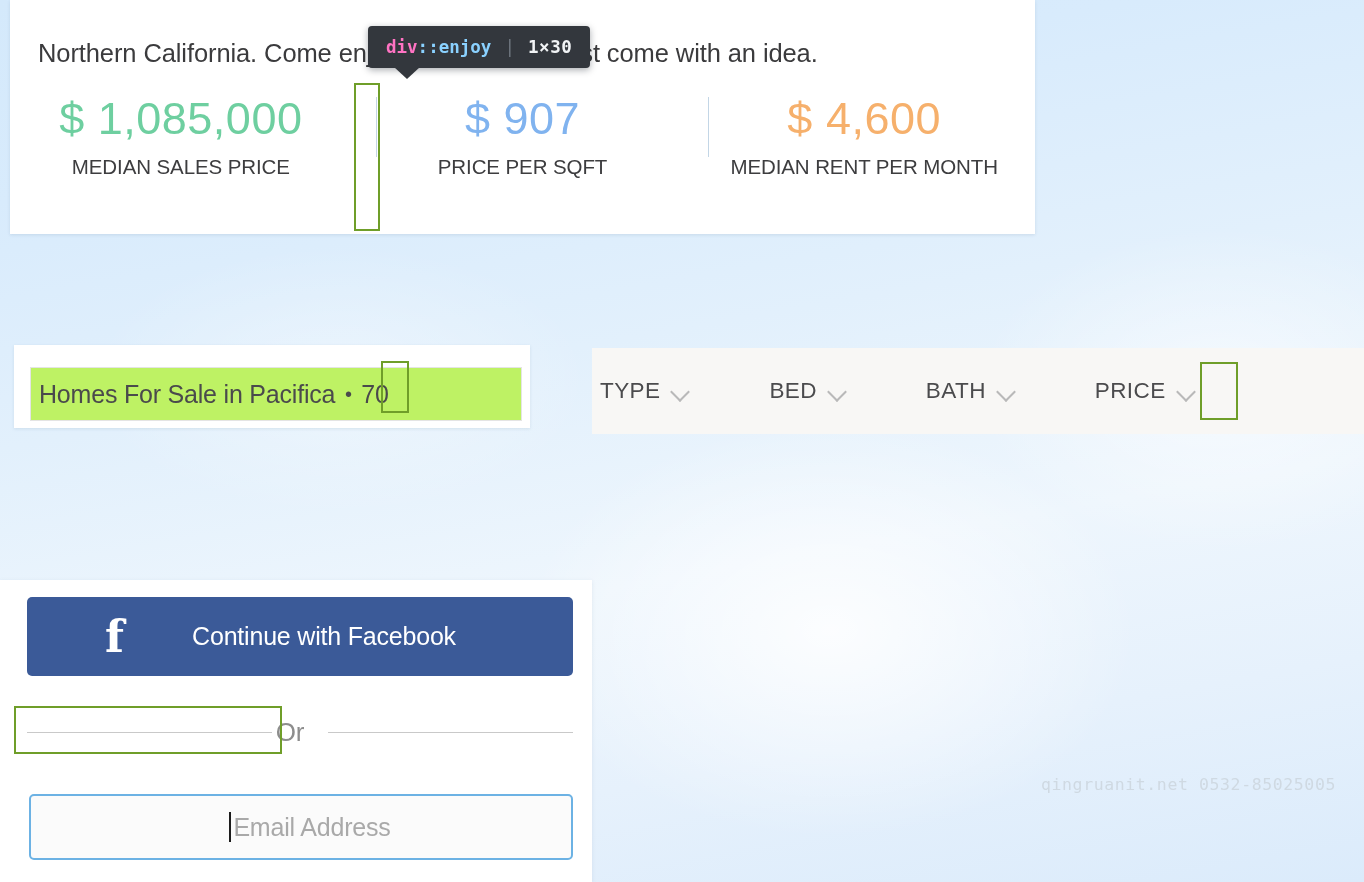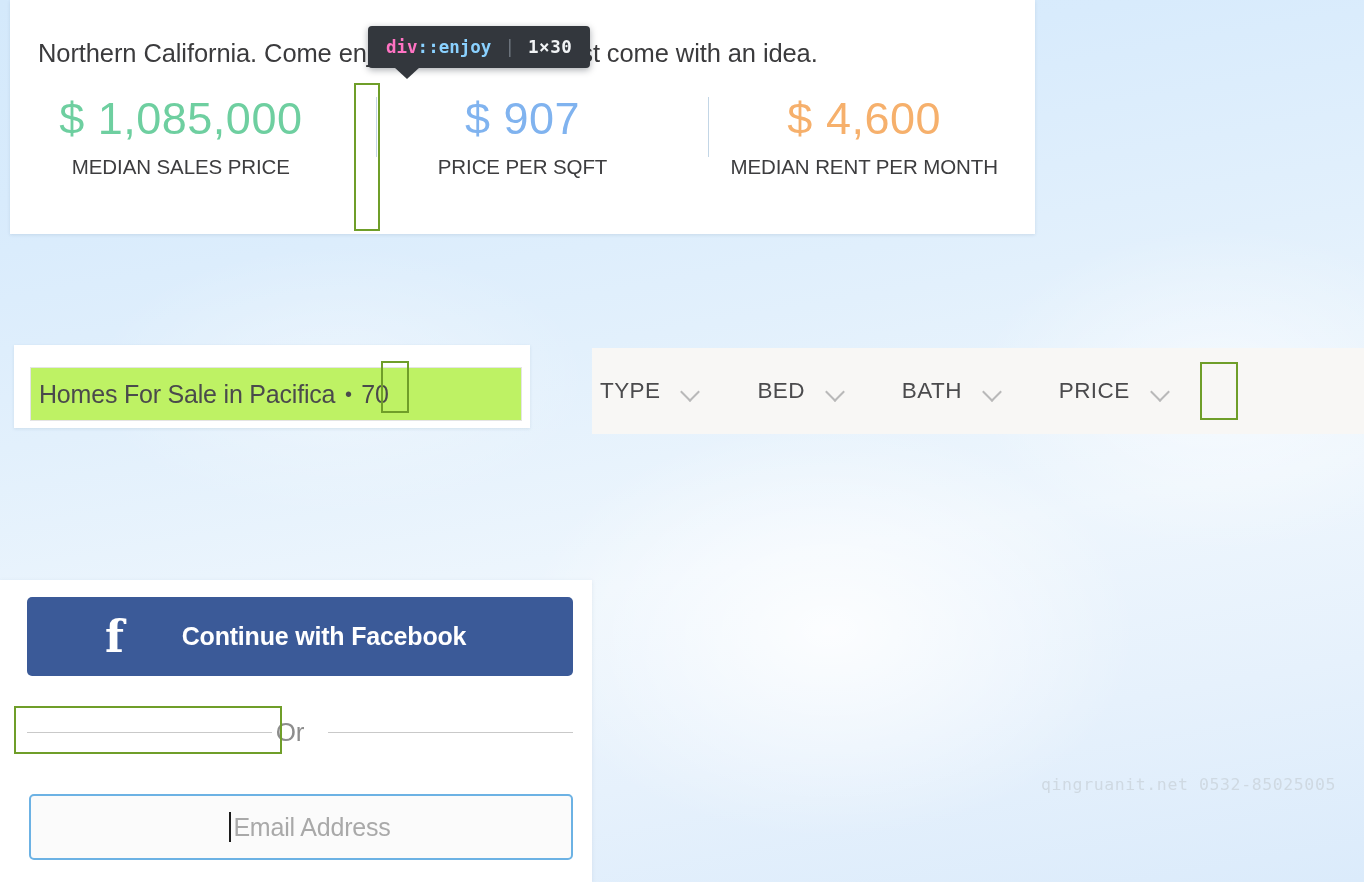--- a/index.html
+++ b/index.html
@@ -185,26 +185,26 @@
   .filter-bar {
     position: absolute;
     left: 592px; top: 348px; width: 772px; height: 86px;
     background: #f8f7f5;
     display: flex;
     align-items: center;
   }
   .filter-item {
     display: flex;
     align-items: center;
-    gap: 19px;
+    gap: 9px;
     cursor: pointer;
     user-select: none;
   }
   .filter-item:nth-child(1) { margin-left: 8px; }
-  .filter-item + .filter-item { margin-left: 56px; }
+  .filter-item + .filter-item { margin-left: 78px; }
   .filter-label {
     font-size: 22.5px;
     letter-spacing: 0.4px;
     color: #4b4b4d;
   }
   .chev {
     position: relative;
     width: 22px; height: 22px;
     display: inline-block;
   }
@@ -245,21 +245,21 @@
     left: 78px; top: 50%;
     transform: translateY(-50%);
     font-family: "DejaVu Serif", serif;
     font-weight: 700;
     font-size: 44px;
     line-height: 1;
     color: #ffffff;
   }
   .fb-label {
     font-size: 25px;
-    font-weight: 700;
+    font-weight: 400;
     color: #ffffff;
     letter-spacing: -0.2px;
     margin-left: 48px;
   }
 
   .or-row {
     position: absolute;
     left: 27px; top: 135px; width: 546px; height: 34px;
     display: flex;
     align-items: center;

